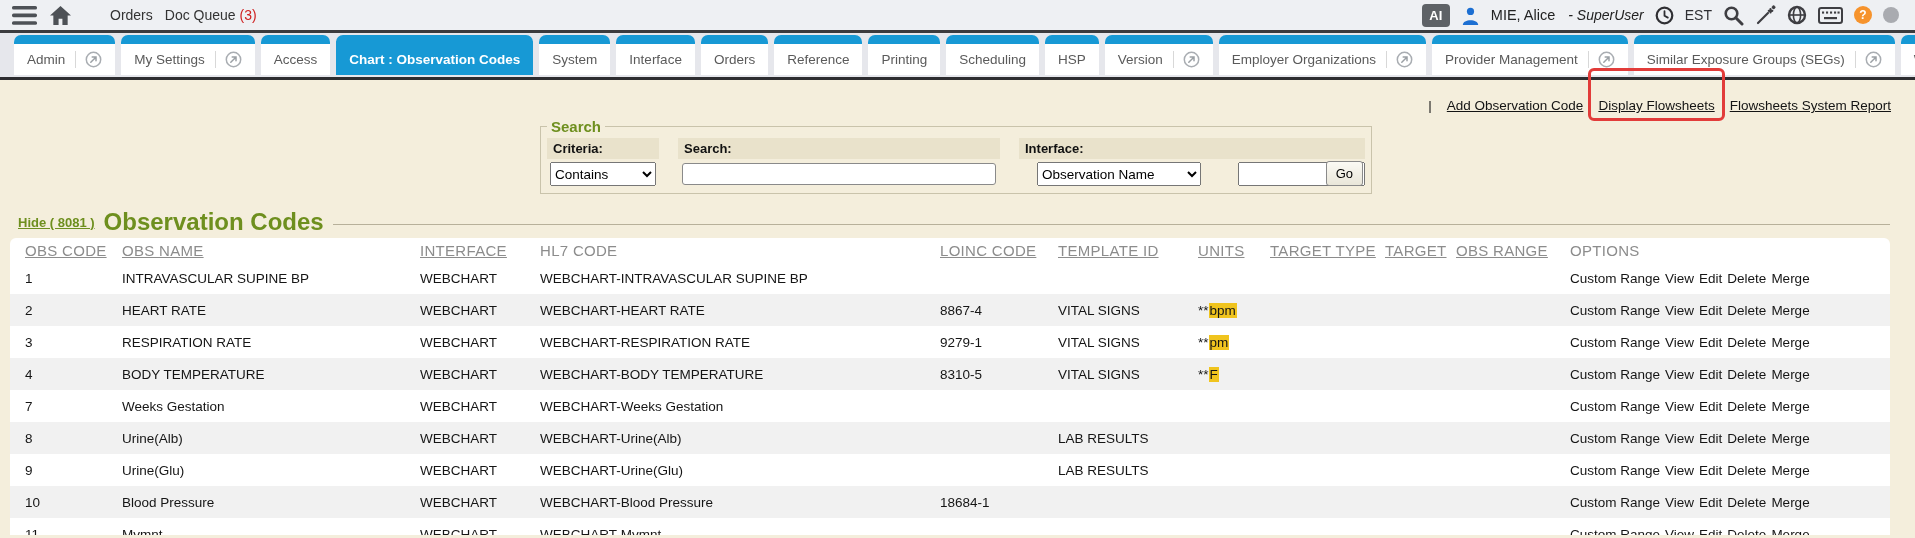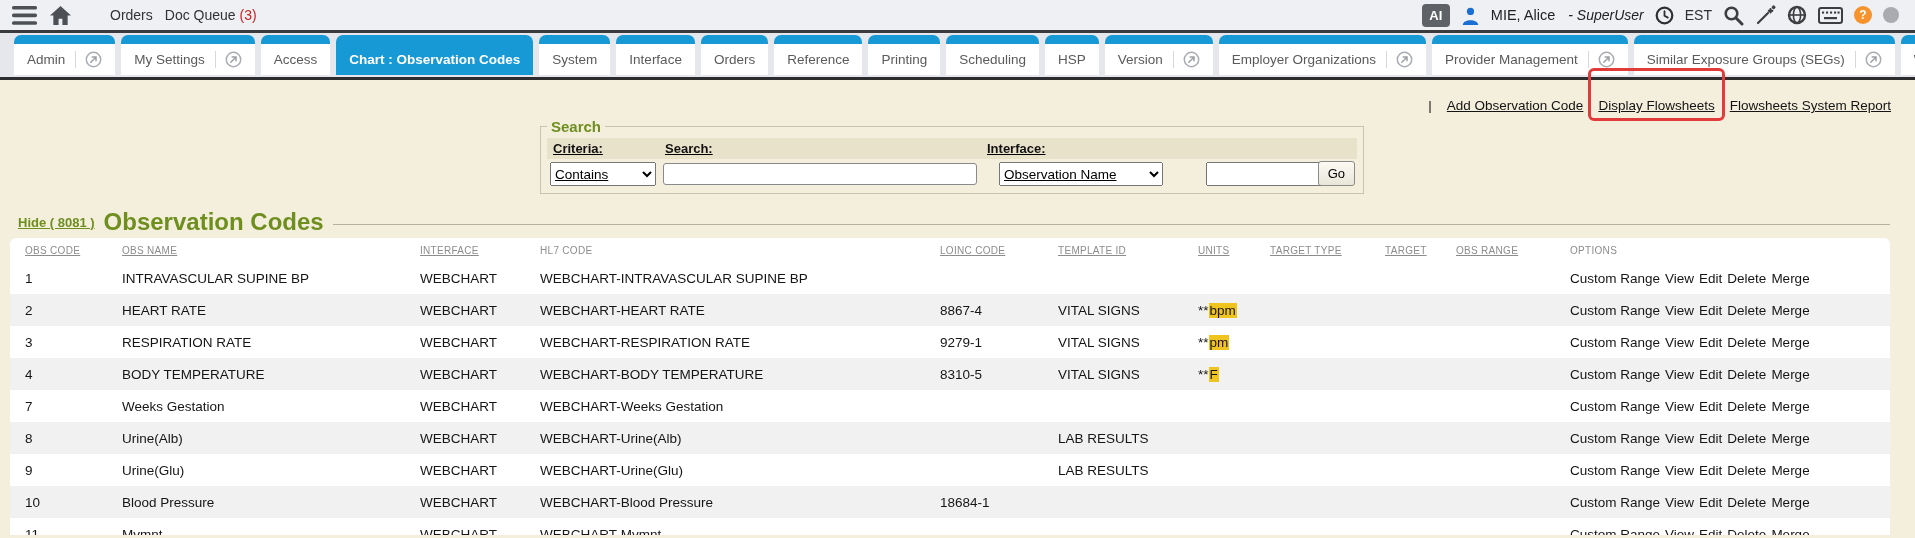--- a/index.html
+++ b/index.html
@@ -63,21 +63,21 @@
     position:absolute; left:-10px; right:-10px; top:-30px; bottom:-8px;
     border:3px solid var(--annotation-red,#e23c3a); border-radius:6px; pointer-events:none;
   }
 
   
   .search-fs {
     position:absolute; left:540px; top:38px; width:824px;
     border:1px solid #c9c3ab; padding:3px 6px 7px 6px; margin:0;
   }
   .search-fs legend { color:var(--green,#6e8f1e); font-weight:bold; font-size:15px; padding:0 4px; }
-  .lbl-row, .ctl-row { display:flex; gap:0;text-decoration:underline; }
+  .lbl-row, .ctl-row { display:flex; gap:19px; }
   .lbl-cell {
     background:var(--strip,#e9e2cb); height:21px; line-height:21px;
     font-weight:bold; font-size:13px; padding-left:6px; color:#111;
   }
   .w-criteria { width:112px; } .w-search { width:322px; } .w-by { width:200px; } .w-iface { flex:1; }
   .ctl-row { margin-top:3px; align-items:center; }
   .ctl-cell { display:flex; align-items:center;justify-content:center; }
   select, input[type=text] { font-family:"Liberation Sans",sans-serif; font-size:13.5px; }
   .sel-criteria { width:106px; height:24px; }
   .inp-search { width:314px; height:22px; border:1px solid #8a8a8a; border-radius:3px; padding:0 4px; background:#fff; }
@@ -98,21 +98,21 @@
   .list-title { font-size:24px; font-weight:bold; color:var(--green,#6e8f1e); white-space:nowrap; }
   .head-line { flex:1; border-top:1px solid #b7b09a; margin-top:5px; }
 
   
   .table-card {
     position:absolute; left:10px; top:158px; width:1880px; bottom:0;
     background:#fff; border-radius:6px 6px 0 0; overflow:hidden;
   }
   table { width:100%; border-collapse:collapse; table-layout:fixed; }
   th {
-    height:24px; font-size:10px; font-weight:normal; color:#8c8c8c;
+    height:24px; font-size:15px; font-weight:normal; color:#8c8c8c;
     text-align:left; padding:0 0 0 15px; letter-spacing:.3px; white-space:nowrap;
   }
   th span.sort { text-decoration:underline; cursor:pointer; }
   td {
     height:32px; font-size:13.5px; color:#151515;
     padding:0 0 0 15px; white-space:nowrap; overflow:hidden;
   }
   tbody tr:nth-child(even) { background:var(--alt-row,#f1f1f1); }
   .hl { background:var(--highlight,#f0c41e); padding:0 1px; }
   a.opt { margin-right:5px; color:#151515; cursor:pointer; }

